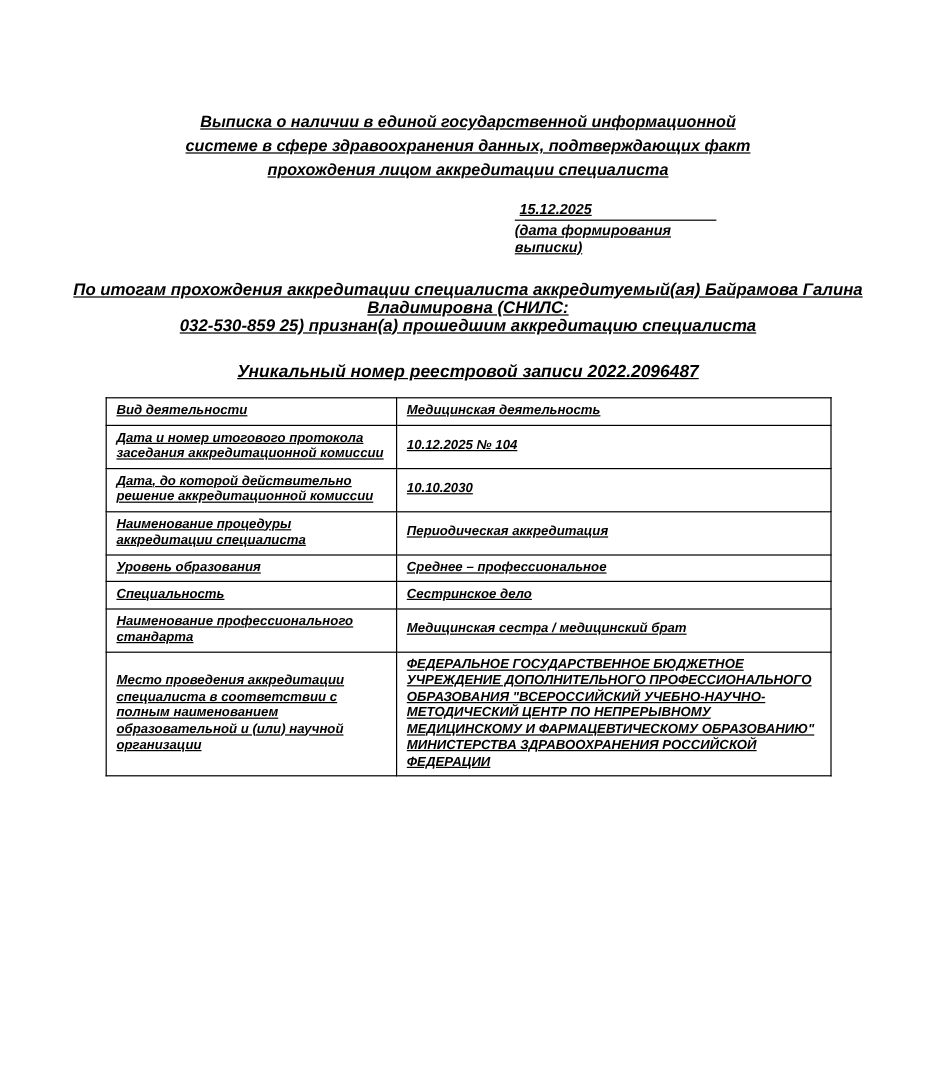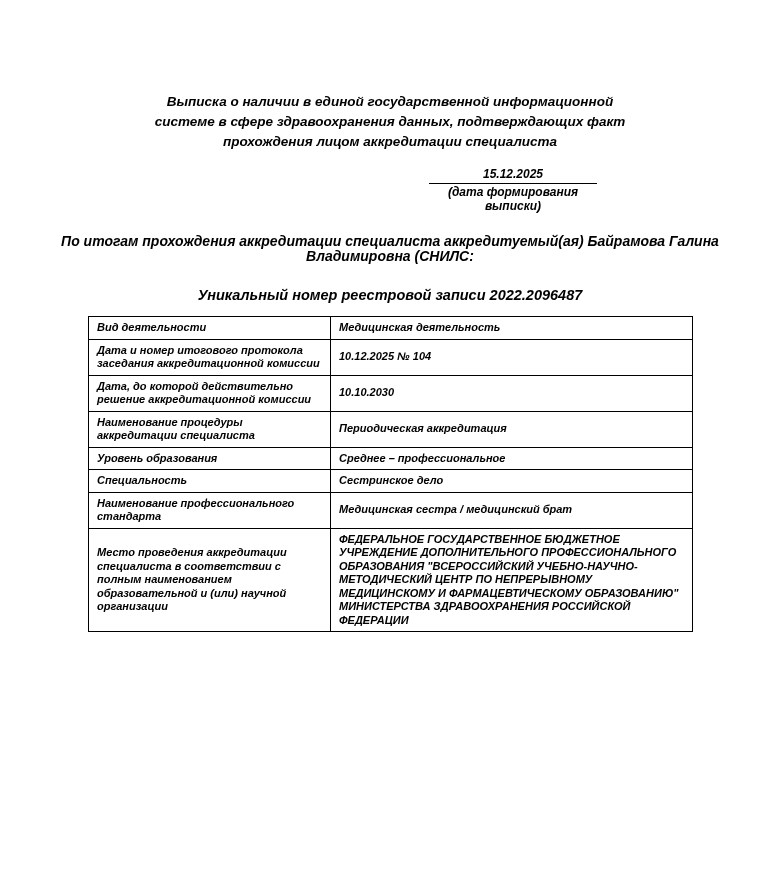--- a/index.html
+++ b/index.html
@@ -12,31 +12,31 @@
     font-family: "Liberation Sans", "DejaVu Sans", sans-serif;
     font-weight: bold;
     font-style: italic;
     color: #000000;
     overflow: hidden;
   }
   .doc {
     position: relative;
     width: 780px;
     height: 890px;
+    text-decoration: underline;
   }
   .doc-title {
     padding-top: 92px;
     text-align: center;
     font-size: 13.5px;
     line-height: 20px;
   }
   .date-block {
     width: 168px;
     margin: 15px 183px 0 auto;
-    text-align: center;
     font-size: 12px;
   }
   .date-value {
     display: block;
     padding: 0 4px 2px 4px;
     border-bottom: 1.5px solid #000000;
     line-height: 14px;
   }
   .date-caption {
     padding-top: 1px;
@@ -89,20 +89,21 @@
     <div>прохождения лицом аккредитации специалиста</div>
   </div>
 
   <div class="date-block">
     <span class="date-value">15.12.2025</span>
     <div class="date-caption">(дата формирования выписки)</div>
   </div>
 
   <div class="intro">
     <div>По итогам прохождения аккредитации специалиста аккредитуемый(ая) Байрамова Галина Владимировна (СНИЛС:</div>
+    <div>032-530-859 25) признан(а) прошедшим аккредитацию специалиста</div>
   </div>
 
 
   <div class="registry-heading">Уникальный номер реестровой записи 2022.2096487</div>
 
   <table class="acc-table">
     <tbody>
       <tr>
         <td class="cell-label">Вид деятельности</td>
         <td class="cell-value">Медицинская деятельность</td>

